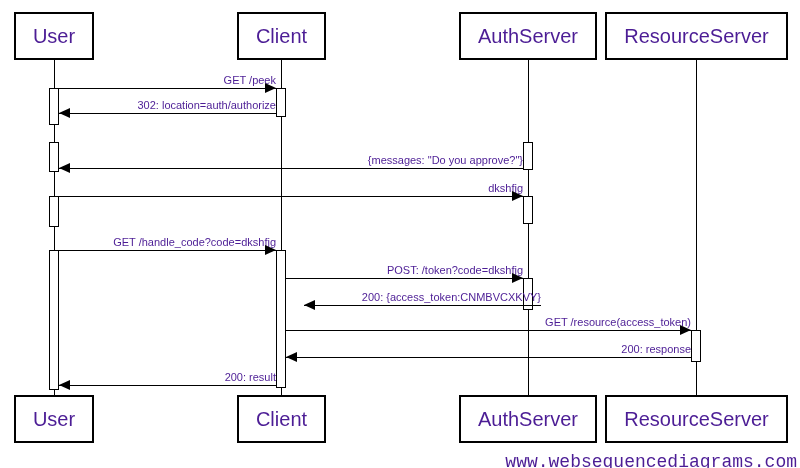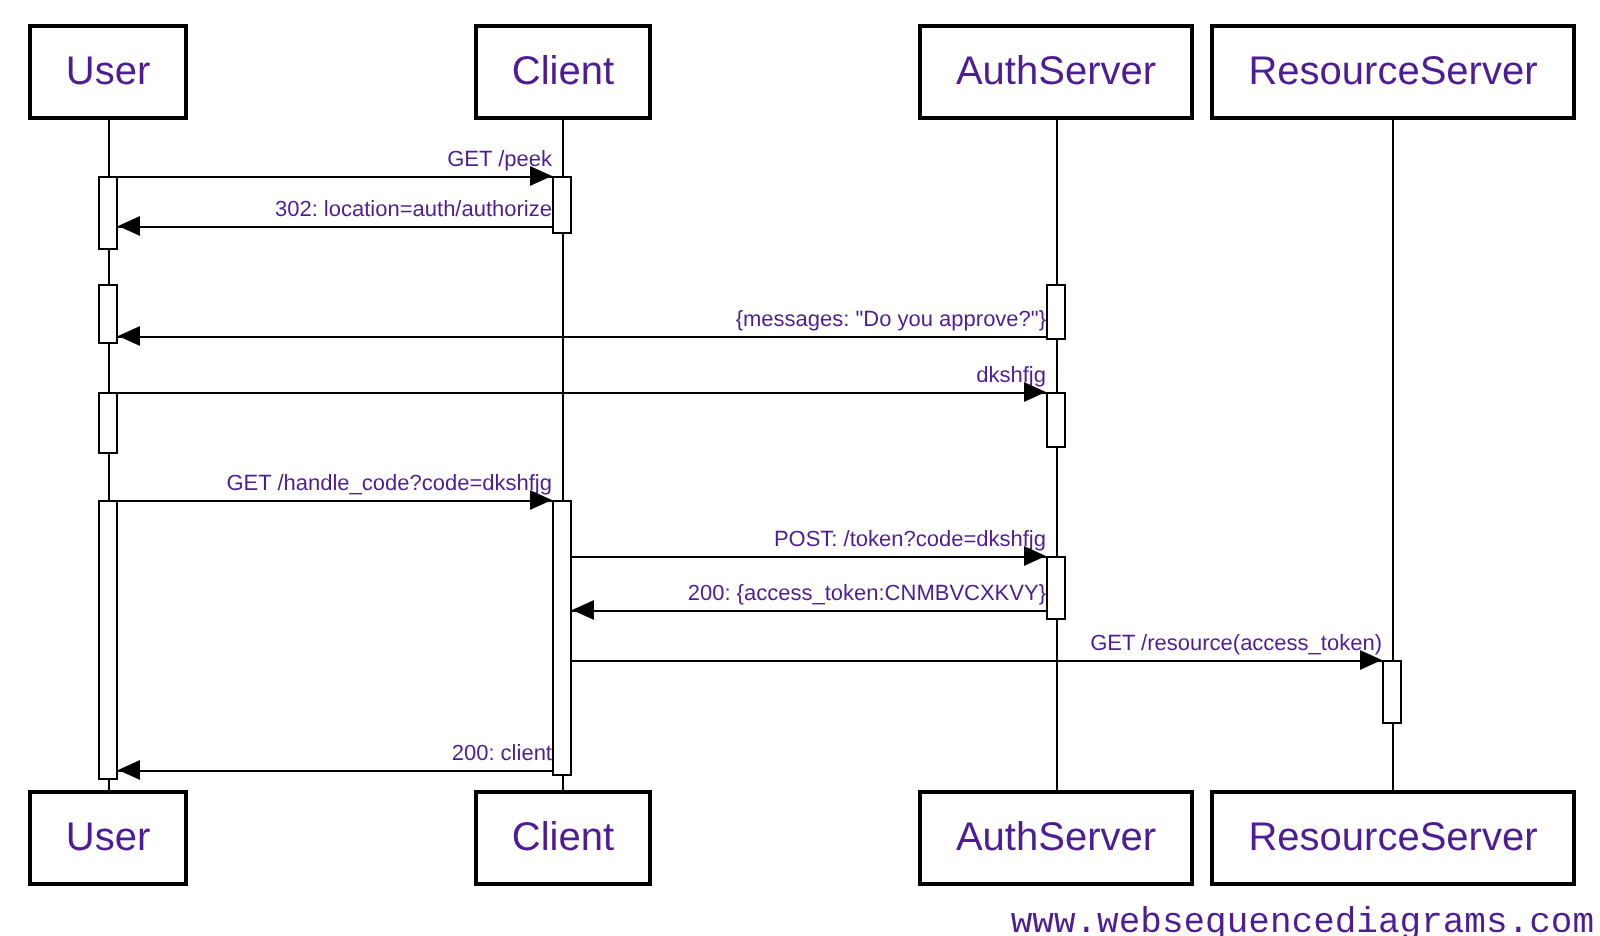--- a/index.html
+++ b/index.html
@@ -135,28 +135,32 @@
     <i class="arr arr-r"></i>
   </div>
   <div class="msg" style="left:59px;width:217px;top:235px">
     <span class="mlabel">GET /handle_code?code=dkshfjg</span>
     <i class="arr arr-r"></i>
   </div>
   <div class="msg" style="left:286px;width:237px;top:263px">
     <span class="mlabel">POST: /token?code=dkshfjg</span>
     <i class="arr arr-r"></i>
   </div>
-  <div class="msg" style="left:286px;width:237px;top:290px">
+  <div class="msg" style="left:304px;width:237px;top:290px">
     <span class="mlabel">200: {access_token:CNMBVCXKVY}</span>
     <i class="arr arr-l"></i>
   </div>
   <div class="msg" style="left:286px;width:405px;top:315px">
     <span class="mlabel">GET /resource(access_token)</span>
     <i class="arr arr-r"></i>
   </div>
+  <div class="msg" style="left:286px;width:405px;top:342px">
+    <span class="mlabel">200: response</span>
+    <i class="arr arr-l"></i>
+  </div>
   <div class="msg" style="left:59px;width:217px;top:370px">
-    <span class="mlabel">200: client</span>
+    <span class="mlabel">200: result</span>
     <i class="arr arr-l"></i>
   </div>
 
   <div class="watermark">www.websequencediagrams.com</div>
 
 </div>
 
 </body></html>

